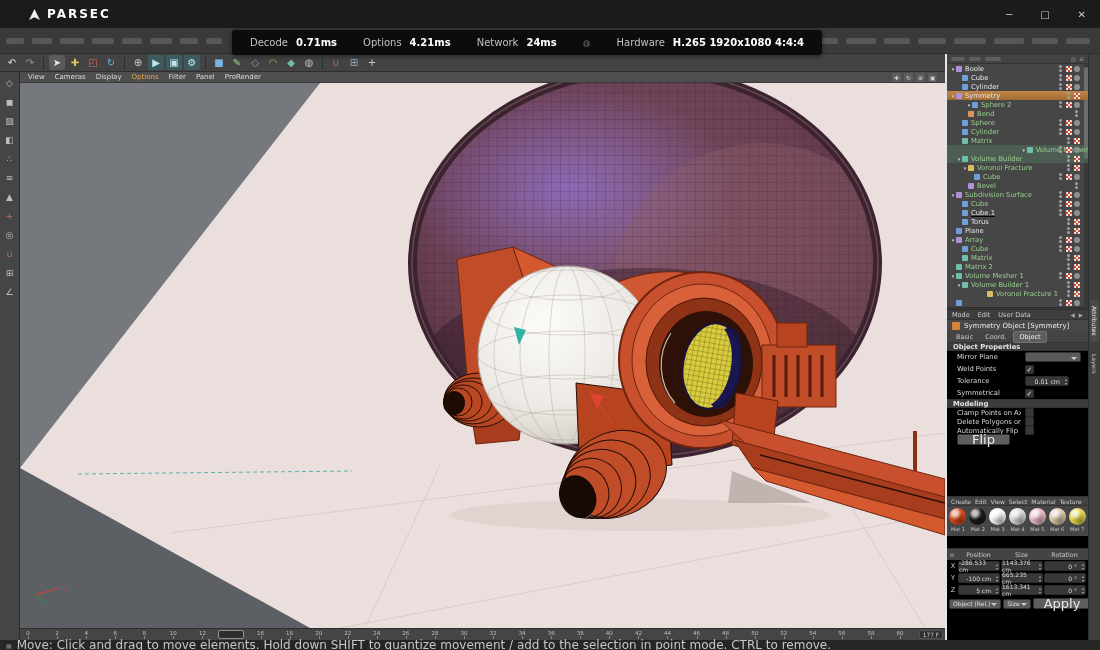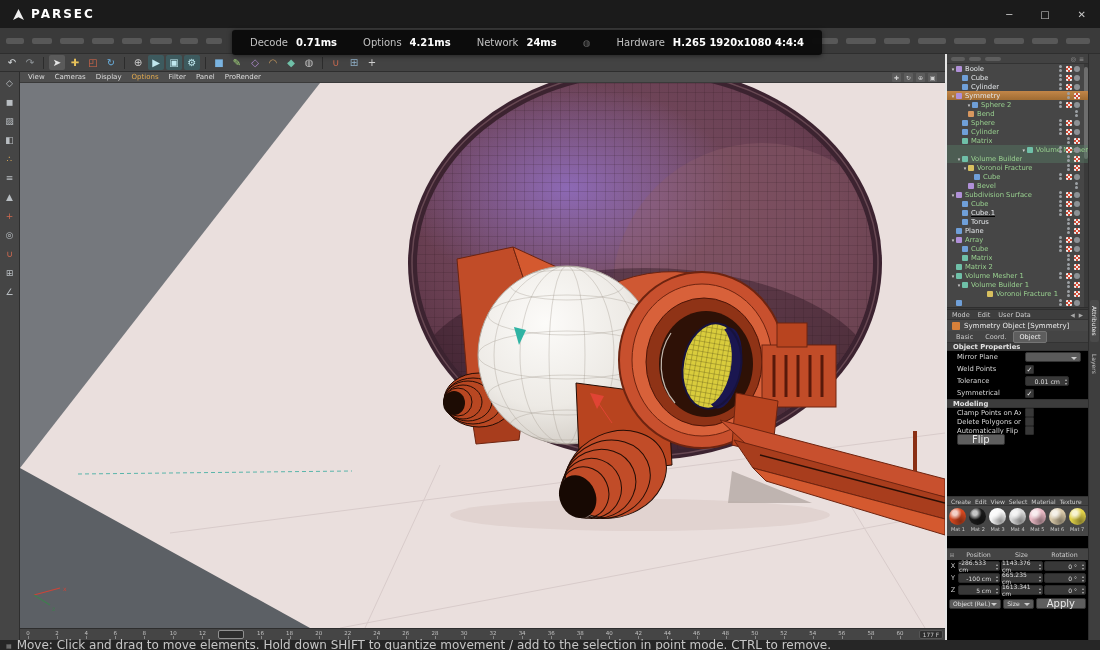--- a/index.html
+++ b/index.html
@@ -2,21 +2,21 @@
 <html><head>
 <meta charset="utf-8">
 <style>
 *{margin:0;padding:0;box-sizing:border-box}
 html,body{background:#2a2a2a}
 .app{position:relative;width:1100px;height:650px;background:#474747;overflow:hidden;
   font-family:"DejaVu Sans","Liberation Sans",sans-serif;user-select:none}
 
 
 .titlebar{position:absolute;left:0;top:0;width:1100px;height:28px;background:#1b1b1b;
-  display:flex;align-items:center;padding:0 12px;z-index:10}
+  display:flex;align-items:center;padding:0 28px;z-index:10}
 .logo{display:flex;align-items:center;gap:6px}
 .logo-text{color:#fff;font-size:12px;font-weight:bold;letter-spacing:2px}
 .win-controls{position:absolute;right:14px;top:0;height:28px;display:flex;align-items:center;gap:28px}
 .win-btn{color:#c9c9c9;font-size:10px;cursor:default}
 
 
 .menubar{position:absolute;left:0;top:28px;width:1100px;height:26px;background:#3a3a3a;
   border-bottom:1px solid #2e2e2e}
 .ghost{position:absolute;top:10px;height:6px;background:#585858;border-radius:2px}
 
@@ -100,21 +100,21 @@
   position:relative;display:flex;align-items:center;padding:0 10px 0 3px}
 .dd::after{content:"";position:absolute;right:3px;top:3.5px;border:3px solid transparent;
   border-top-color:#cccccc}
 .dd-label{font-size:6px;color:#e0e0e0;overflow:hidden;white-space:nowrap}
 .nb{width:44px;height:10px;background:#383838;border:1px solid #2a2a2a;border-radius:2px;
   color:#dddddd;font-size:6.3px;display:flex;align-items:center;justify-content:flex-end;
   padding-right:8px;position:relative}
 .nb::after{content:"▴\A▾";white-space:pre;position:absolute;right:1px;top:1px;
   font-size:4px;line-height:3.5px;color:#b0b0b0}
 .small-btn{height:11px;padding:0 14px;background:#5e5e5e;border:1px solid #333;border-radius:2px;
-  color:#e8e8e8;font-size:10px;display:flex;align-items:center}
+  color:#e8e8e8;font-size:13px;display:flex;align-items:center}
 .panel-gap{height:52px}
 .panel-gap2{height:12px}
 
 .mat-menu{height:10px;display:flex;align-items:center;gap:4px;padding:0 4px;background:#424242;
   border-top:1px solid #333;border-bottom:1px solid #333}
 .mat-menu-item{font-size:6px;color:#cccccc;white-space:nowrap}
 .mat-swatches{height:30px;display:flex;gap:2px;padding:2px 2px 0 2px;background:#464646}
 .mat{display:flex;flex-direction:column;align-items:center;width:18px}
 .mat-ball{width:17px;height:17px;border-radius:50%;flex:none}
 .mat-label{font-size:5px;color:#c8c8c8;margin-top:1px;white-space:nowrap;overflow:hidden;max-width:18px}

